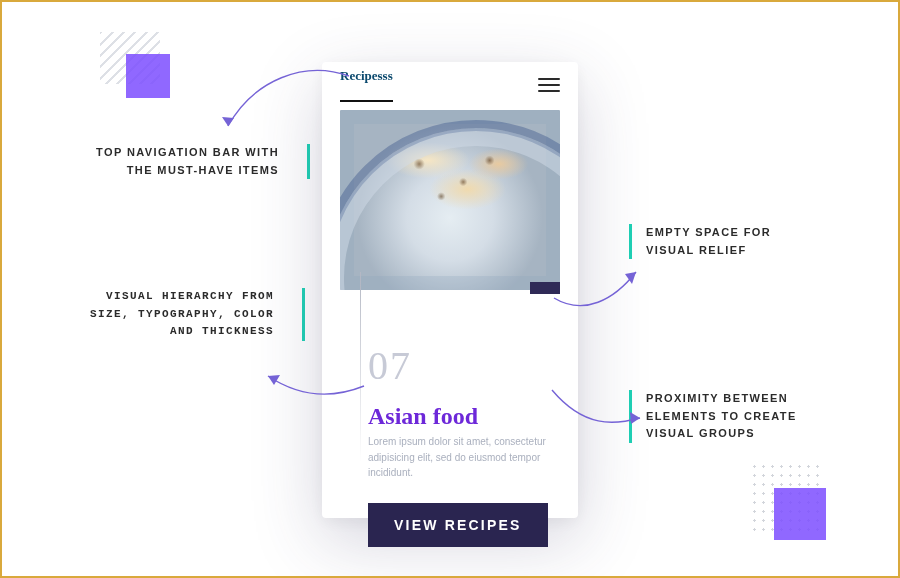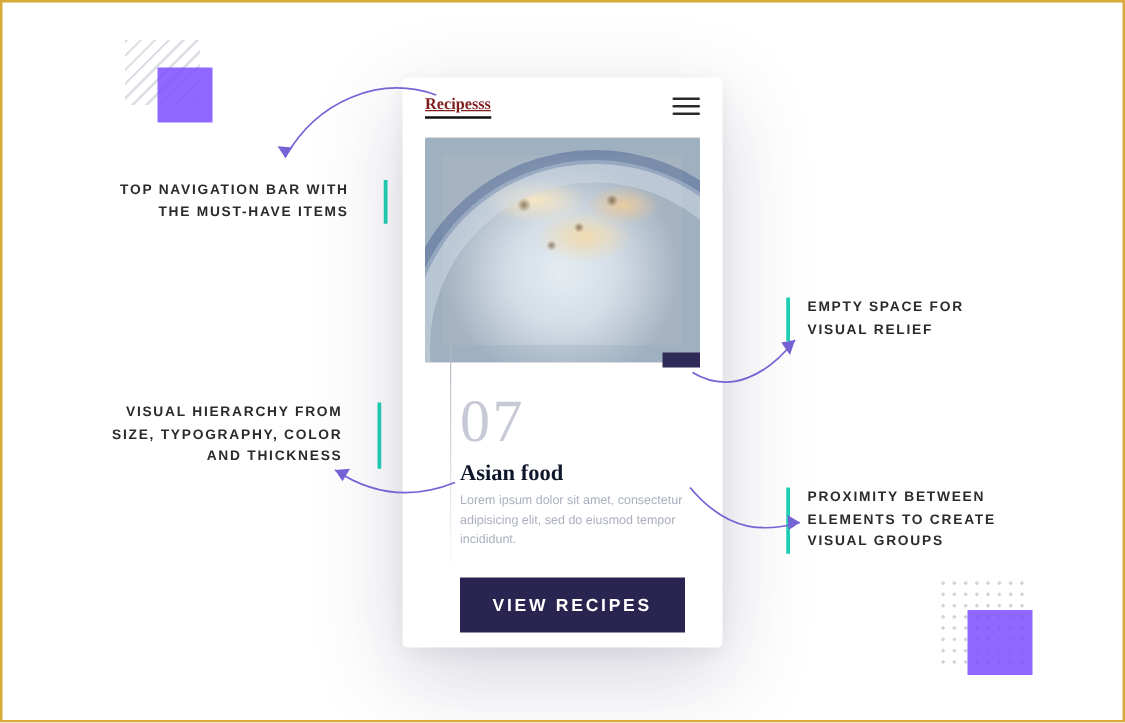--- a/index.html
+++ b/index.html
@@ -23,21 +23,21 @@
   .deco-square{position:absolute;width:44px;height:44px;background:var(--purple-alpha);}
 
   
   .annot{position:absolute;font-size:11px;letter-spacing:1.4px;font-weight:700;color:#2b2b2b;line-height:1.6;text-transform:uppercase;max-width:210px;}
   .annot.left{text-align:right;border-right:3px solid var(--teal);padding-right:28px;}
   .annot.right{text-align:left;border-left:3px solid var(--teal);padding-left:14px;}
 
   
   .phone{position:absolute;left:50%;top:42px;transform:translateX(-50%);width:256px;height:456px;background:#fff;border-radius:4px;box-shadow:0 22px 70px rgba(59,55,100,.22),0 4px 18px rgba(0,0,0,.06);}
   .topbar{position:absolute;top:0;left:0;right:0;height:46px;display:flex;align-items:center;justify-content:space-between;padding:0 18px;}
-  .brand{font-family:var(--serif);font-weight:700;font-size:13px;color:#7f1d1d;border-bottom:2px solid #111;padding-bottom:2px;text-decoration:underline;}
+  .brand{font-family:var(--serif);font-weight:700;font-size:13px;color:#0c4a6e;border-bottom:2px solid #111;padding-bottom:16px;}
   .hamburger{width:22px;height:14px;display:flex;flex-direction:column;justify-content:space-between;cursor:pointer;}
   .hamburger span{height:2px;background:#2a2a2a;border-radius:1px;}
 
   .hero{position:absolute;top:48px;left:18px;right:18px;height:180px;overflow:hidden;border-radius:1px;
         background:
           radial-gradient(ellipse 70px 30px at 40% 28%,#f6e6c4 0%,transparent 60%),
           radial-gradient(ellipse 64px 34px at 58% 44%,#f0daae 0%,transparent 60%),
           radial-gradient(ellipse 50px 26px at 72% 30%,#e8caa0 0%,transparent 60%),
           radial-gradient(circle at 50% 60%,#e5edf2 0%,#d4dde6 28%,#a6b4c2 60%),
           linear-gradient(#a59680,#8d7e6a);
@@ -47,22 +47,22 @@
           radial-gradient(circle 6px at 56% 40%,rgba(88,52,14,.55) 0%,transparent 70%),
           radial-gradient(circle 7px at 68% 28%,rgba(88,52,14,.55) 0%,transparent 70%),
           radial-gradient(circle 6px at 46% 48%,rgba(88,52,14,.55) 0%,transparent 70%);
           mix-blend-mode:multiply;}
   .plate-ring{position:absolute;border-radius:50%;border:8px solid rgba(40,70,130,.35);width:300px;height:300px;left:-22px;top:10px;box-shadow:inset 0 0 0 3px rgba(40,70,130,.25),inset 0 0 0 18px rgba(210,220,232,.5);}
 
   .divider{position:absolute;left:38px;top:210px;width:1px;height:190px;background:linear-gradient(#b4b8c4,rgba(180,184,196,0));}
   .accent-bar{position:absolute;right:18px;top:220px;width:30px;height:12px;background:var(--dark-navy-2);}
 
   .card{position:absolute;left:46px;right:18px;top:252px;}
-  .bignum{font-family:var(--serif);font-size:48px;font-weight:400;color:#c7cad6;line-height:1;letter-spacing:2px;}
-  .title{font-family:var(--serif);font-weight:700;font-size:18px;color:#0f172a;margin-top:6px;}
+  .bignum{font-family:var(--serif);font-size:40px;font-weight:400;color:#c7cad6;line-height:1;letter-spacing:2px;margin-top:32px;}
+  .title{font-family:var(--serif);font-weight:700;font-size:24px;color:#6d28d9;margin-top:17px;}
   .desc{font-size:10px;color:var(--gray-text);line-height:1.55;margin-top:4px;max-width:180px;}
   .cta{margin-top:22px;display:inline-block;background:var(--dark-navy);color:#fff;font-size:14px;font-weight:700;letter-spacing:2.2px;padding:14px 26px;text-transform:uppercase;cursor:pointer;}
 
   
   svg.arrows{position:absolute;inset:0;width:100%;height:100%;pointer-events:none;}
   .arrow{stroke:#7563d6;stroke-width:1.4;fill:none;}
   .arrowhead{fill:#7563d6;}
 </style>
 </head>
 <body>
@@ -70,22 +70,22 @@
 <div class="frame">
   <div class="canvas">
 
     <div class="deco-lines" style="left:46px;top:12px;"></div>
     <div class="deco-square" style="left:72px;top:34px;"></div>
 
     <div class="deco-dots" style="right:26px;bottom:24px;"></div>
     <div class="deco-square" style="right:20px;bottom:16px;width:52px;height:52px;"></div>
 
     <div class="annot left" style="left:40px;top:124px;width:185px;">TOP NAVIGATION BAR WITH THE MUST-HAVE ITEMS</div>
-    <div class="annot left" style="left:10px;top:302px;width:215px;">VISUAL HIERARCHY FROM SIZE, TYPOGRAPHY, COLOR AND THICKNESS</div>
-    <div class="annot right" style="right:30px;top:218px;width:170px;">EMPTY SPACE FOR VISUAL RELIEF</div>
+    <div class="annot left" style="left:10px;top:268px;width:215px;font-family:Liberation Mono, monospace;">VISUAL HIERARCHY FROM SIZE, TYPOGRAPHY, COLOR AND THICKNESS</div>
+    <div class="annot right" style="right:30px;top:204px;width:170px;">EMPTY SPACE FOR VISUAL RELIEF</div>
     <div class="annot right" style="right:12px;top:370px;width:188px;margin-left:16px;">PROXIMITY BETWEEN ELEMENTS TO CREATE VISUAL GROUPS</div>
 
     <div class="phone">
       <div class="topbar">
         <div class="brand">Recipesss</div>
         <div class="hamburger">
             <span></span>
             <span></span>
             <span></span>
           </div>

